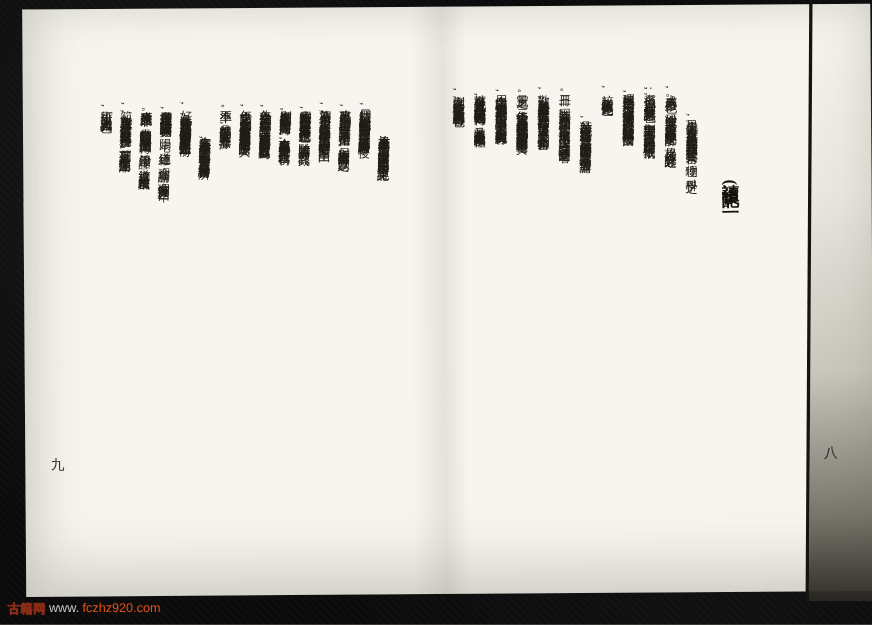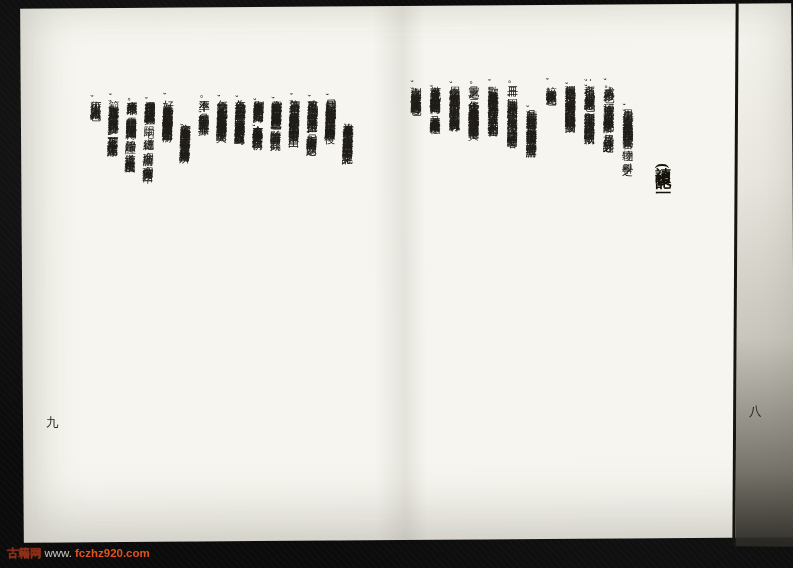--- a/index.html
+++ b/index.html
@@ -65,21 +65,21 @@
   .page-num.left{left:23px;top:406px;}
   .page-num.right{left:726px;top:400px;}
   .watermark{
     position:absolute;left:7px;top:544px;height:18px;
     display:flex;align-items:center;gap:3px;
     font-family:"Liberation Sans","DejaVu Sans",sans-serif;
     font-size:11.5px;z-index:4;white-space:nowrap;
   }
   .wm-label{color:#8c2c18;font-weight:bold;text-shadow:0 0 1px #d04a20;text-align:center;}
   .wm-prefix{color:#c9c6c0;}
-  .wm-domain{color:#e4511d;font-weight:bold;}
+  .wm-domain{color:#e4511d;}
 </style>
 </head>
 <body>
 
 <div class="spread">
 
   <div class="gutter-shadow"></div>
   <div class="edge-strip"></div>
 
   <div class="chapter-title">讀後記(二)</div>

